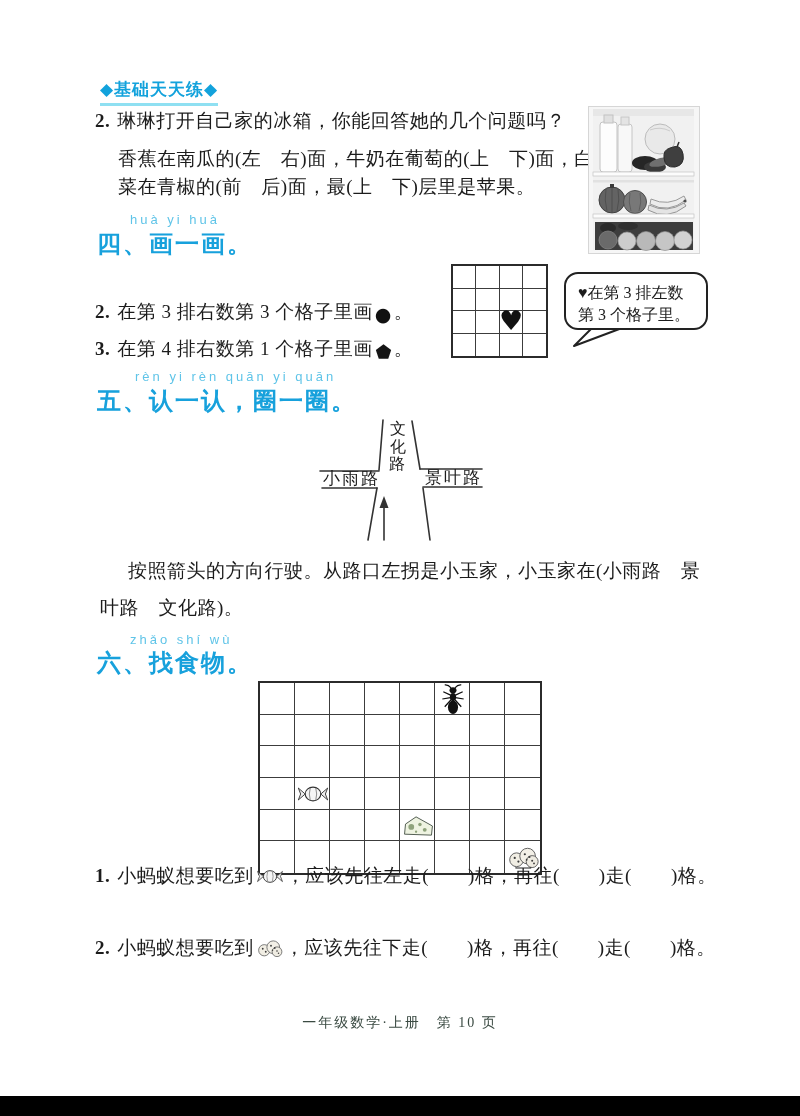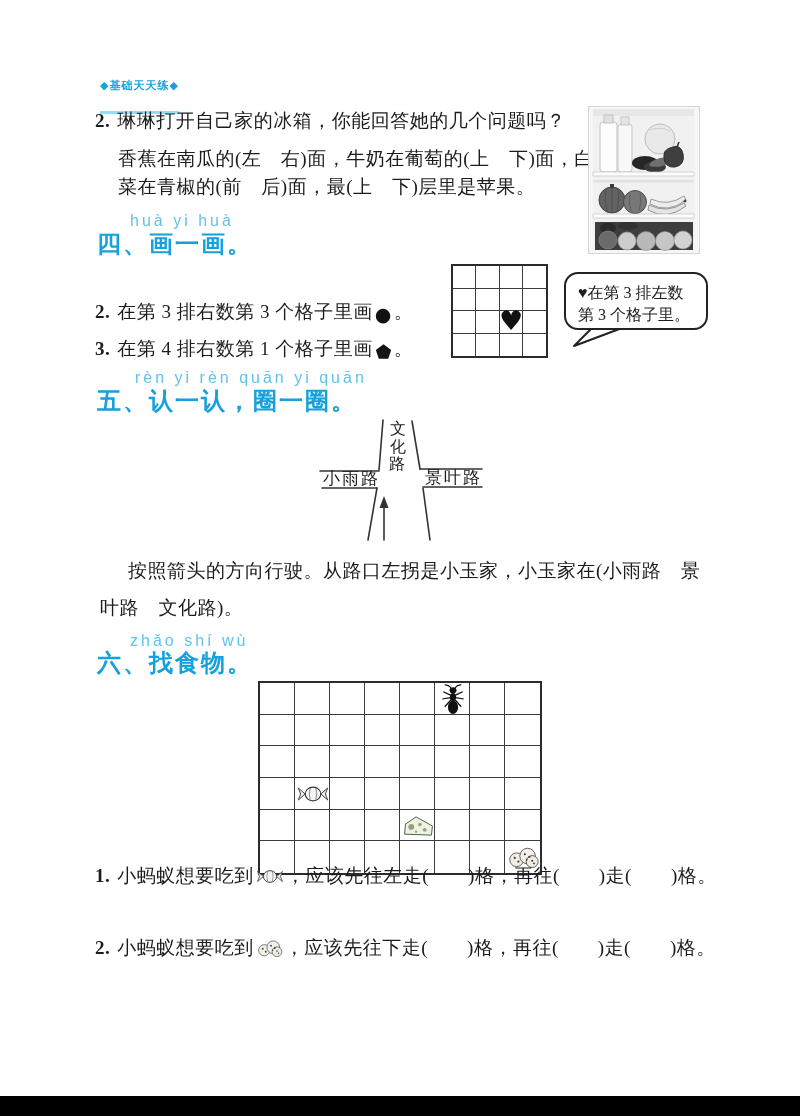--- a/index.html
+++ b/index.html
@@ -1,23 +1,23 @@
 <!DOCTYPE html>
 <html><head>
 <meta charset="utf-8">
 <style>
   html,body{margin:0;padding:0;background:#ffffff;}
   .page{position:relative;width:800px;height:1116px;background:#ffffff;overflow:hidden;
         font-family:"Liberation Serif","DejaVu Serif",serif;color:#1c1c1c;}
   .abs{position:absolute;}
-  .badge{font-family:"Liberation Sans","DejaVu Sans",sans-serif;font-weight:bold;font-size:11px;
-         color:#12a2dc;letter-spacing:1px;border-bottom:3px solid #8fe0f2;padding-bottom:18px;}
+  .badge{font-family:"Liberation Sans","DejaVu Sans",sans-serif;font-weight:bold;font-size:17px;
+         color:#12a2dc;letter-spacing:1px;border-bottom:3px solid #8fe0f2;padding-bottom:2px;}
   .body-line{font-size:19px;line-height:22px;white-space:nowrap;letter-spacing:0.5px;}
   .num{font-weight:bold;margin-right:7px;}
-  .pinyin{font-family:"Liberation Sans","DejaVu Sans",sans-serif;font-size:16px;color:#5fc4e8;
+  .pinyin{font-family:"Liberation Sans","DejaVu Sans",sans-serif;font-size:13px;color:#5fc4e8;
           letter-spacing:3px;white-space:nowrap;}
   .sec-title{font-family:"Liberation Sans","DejaVu Sans",sans-serif;font-weight:bold;font-size:24px;
              color:#17a1dc;letter-spacing:2px;white-space:nowrap;}
   .grid-box{position:absolute;display:grid;border:2px solid #2b2b2b;background:#fff;box-sizing:border-box;}
   .grid-box .cell{box-sizing:border-box;}
   .grid-heart{position:absolute;transform:translate(-50%,-54%);font-size:27px;color:#111;
               font-family:"DejaVu Sans","Liberation Sans",sans-serif;}
   .grid-item{position:absolute;transform:translate(-50%,-50%);line-height:0;}
   .inline-icon{display:inline-block;vertical-align:-3px;line-height:0;margin:0 2px;}
   .shape-glyph{font-family:"DejaVu Sans","Liberation Sans",sans-serif;font-size:19px;color:#111;}
@@ -246,15 +246,16 @@
           <circle cx="9" cy="13" r="1.2" fill="#3d3d3d"></circle>
           <circle cx="13" cy="17" r="1.2" fill="#3d3d3d"></circle>
           <circle cx="20" cy="9" r="1.2" fill="#3d3d3d"></circle>
           <circle cx="25" cy="12" r="1.2" fill="#3d3d3d"></circle>
           <circle cx="22" cy="15" r="1" fill="#3d3d3d"></circle>
           <circle cx="28" cy="16" r="1.1" fill="#3d3d3d"></circle>
           <circle cx="30" cy="19" r="1" fill="#3d3d3d"></circle>
         </svg></span><span>，应该先往下走(　　)格，再往(　　)走(　　)格。</span>
   </div>
 
+  <div class="abs footer" style="left:0;top:1014px">一年级数学·上册　第 10 页</div>
 
   <div class="black-bar" style="top:1096px;height:20px"></div>
 </div>
 
 </body></html>

